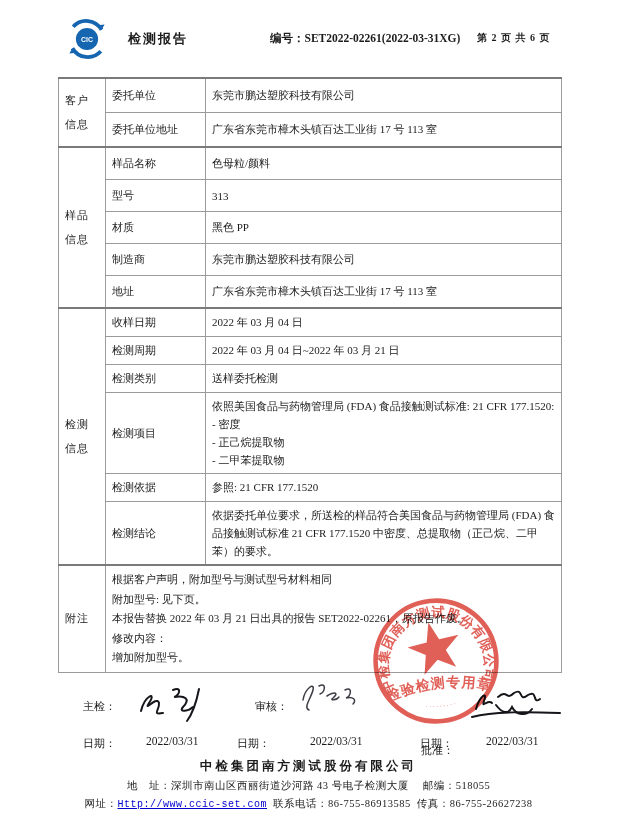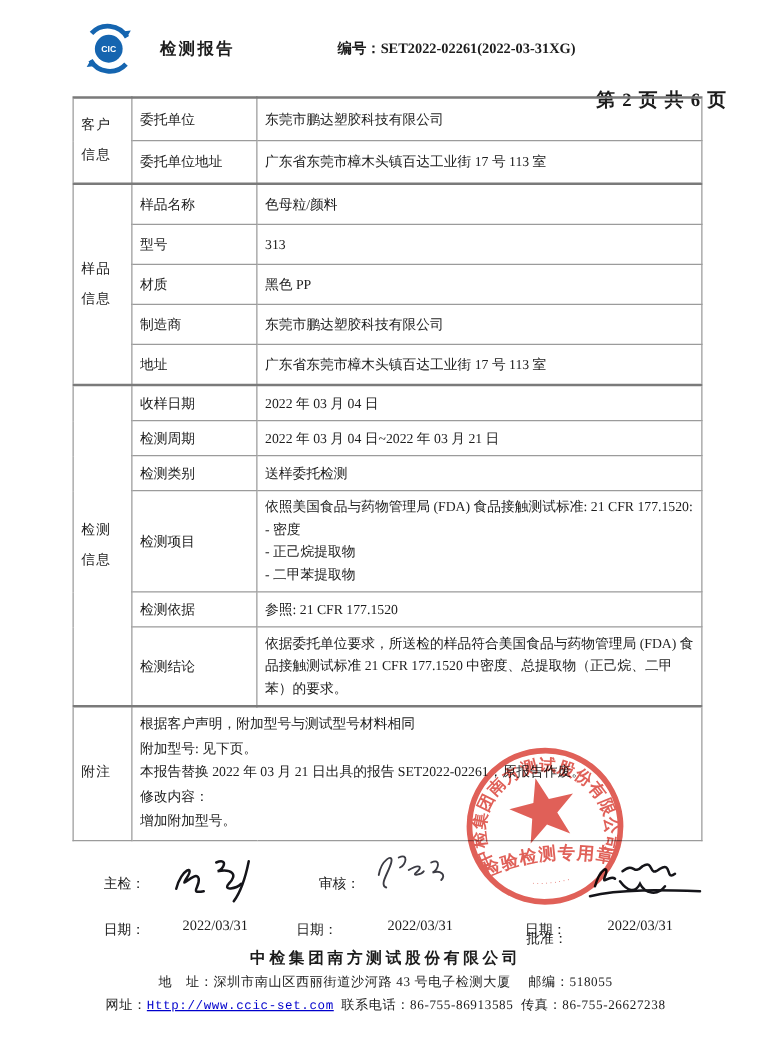--- a/index.html
+++ b/index.html
@@ -7,21 +7,21 @@
     position:relative;width:617px;height:840px;background:#ffffff;
     margin:0 auto;overflow:hidden;
     font-family:"Liberation Serif","DejaVu Serif",serif;
     color:#1c1c1c;
   }
   
   .header{position:absolute;left:0;top:16px;width:489px;height:48px;}
   .logo{position:absolute;left:64px;top:2px;width:46px;height:42px;}
   .doc-title{position:absolute;left:128px;top:14px;font-size:13px;font-weight:bold;letter-spacing:2px;}
   .report-no{position:absolute;left:222px;top:15px;font-size:11.5px;font-weight:bold;margin-left:48px;}
-  .page-info{position:absolute;left:477px;top:15px;font-size:15px;font-weight:bold;letter-spacing:1px;white-space:pre;margin-top:40px;}
+  .page-info{position:absolute;left:477px;top:15px;font-size:10px;font-weight:bold;letter-spacing:1px;white-space:pre;}
   
   .report-table{
     position:absolute;left:58px;top:77px;width:503px;
     border-collapse:collapse;table-layout:fixed;
     font-size:11px;z-index:1;
   }
   .report-table td,.report-table th{
     border:1px solid #9b9b9b;vertical-align:middle;
     padding:4px 6px;font-weight:normal;text-align:left;
   }

